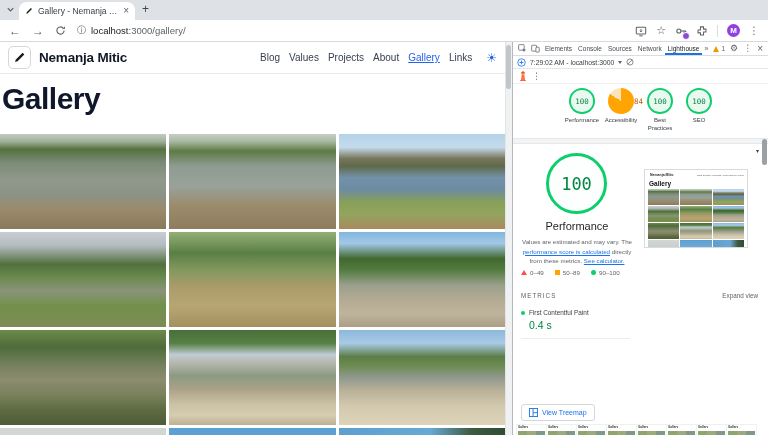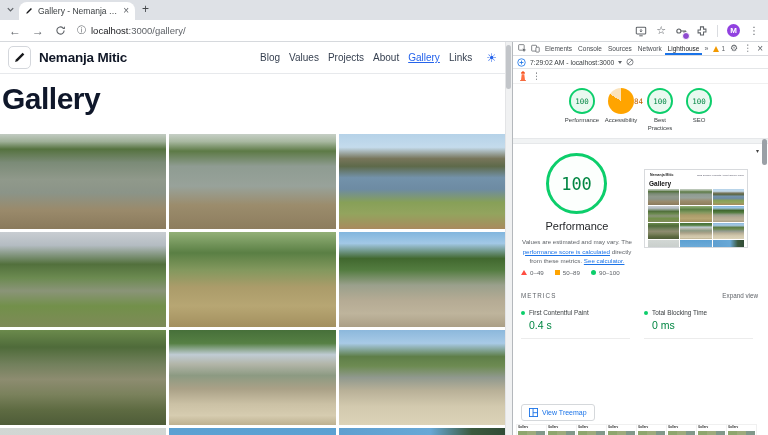--- a/index.html
+++ b/index.html
@@ -382,27 +382,20 @@
       </div>
 
       <div class="metrics-grid">
         <div class="metric">
           <div class="m-name">
               <span class="m-dot"></span>
               <span>First Contentful Paint</span>
             </div>
           <div class="m-value">0.4 s</div>
         </div>
-        <div class="metric">
-          <div class="m-name">
-              <span class="m-dot"></span>
-              <span>Total Blocking Time</span>
-            </div>
-          <div class="m-value">0 ms</div>
-        </div>
         <div class="metric empty"></div>
       </div>
 
       <div class="treemap-btn">
         <span>
           <svg width="9" height="9" viewBox="0 0 10 10">
               <rect x="0.5" y="0.5" width="9" height="9" fill="none" stroke="#1a73e8"></rect>
               <path d="M4.5 0.5v9M4.5 5.2h5" fill="none" stroke="#1a73e8"></path>
             </svg>
         </span>

